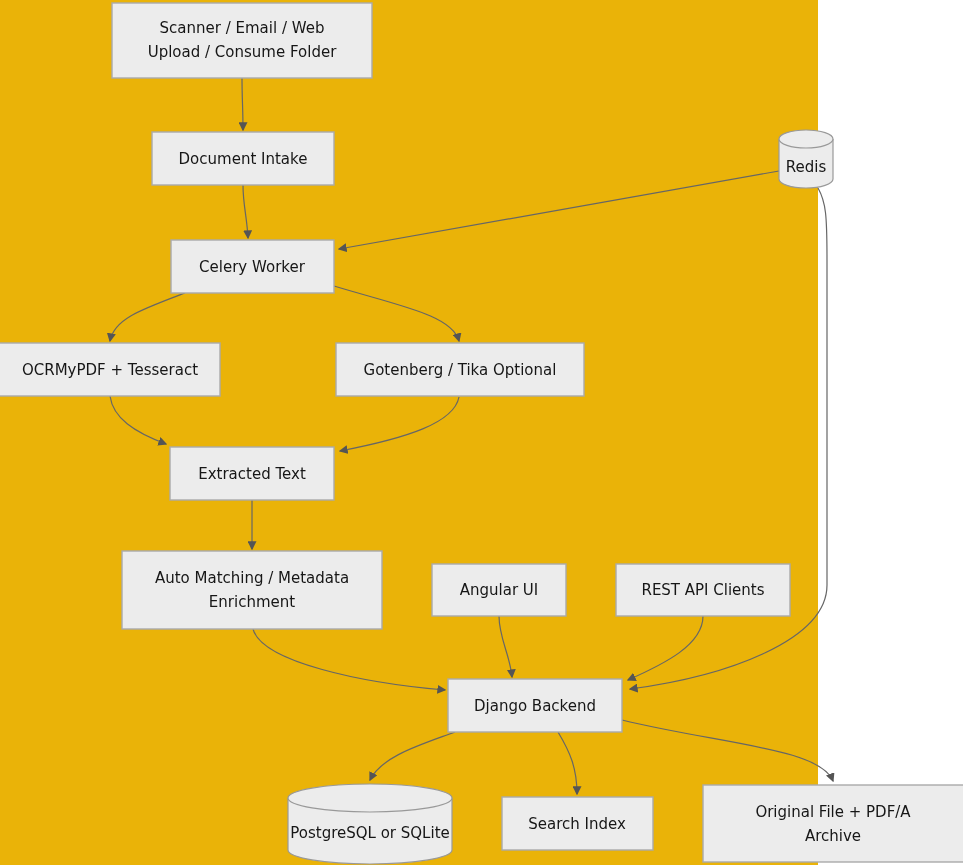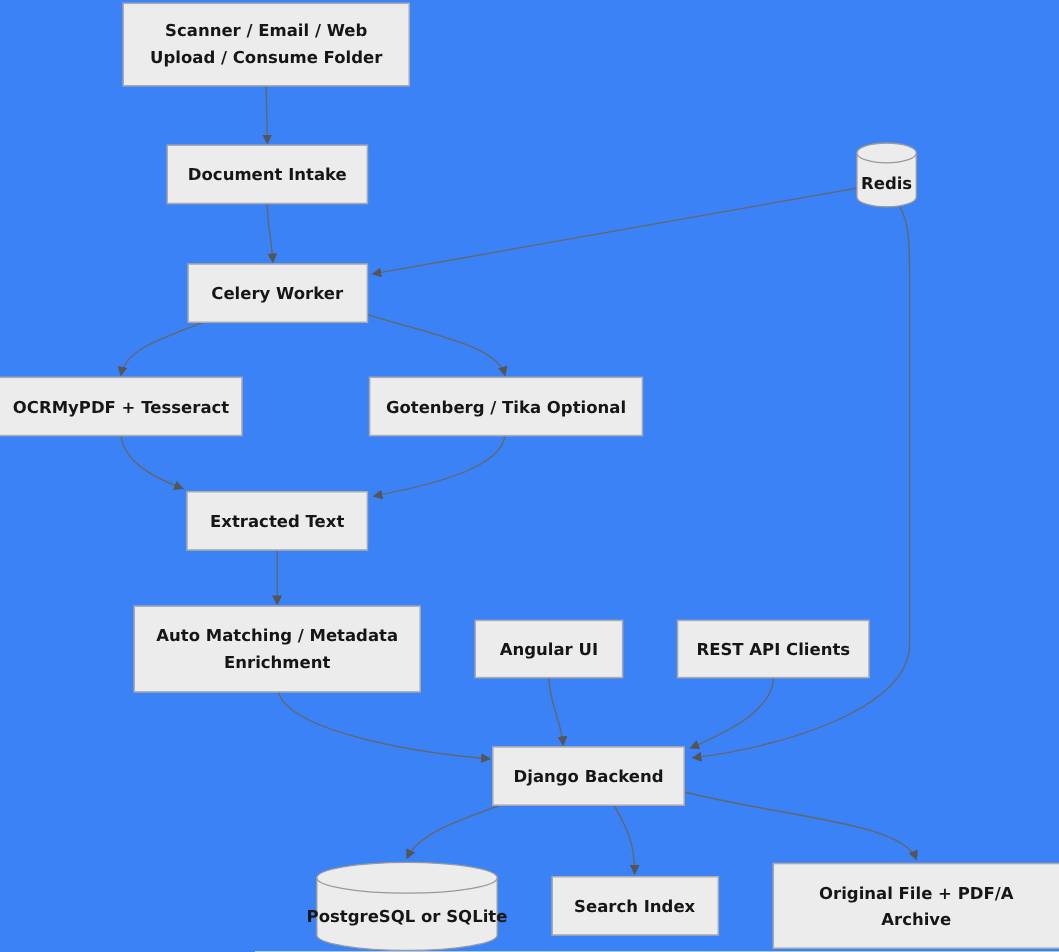--- a/index.html
+++ b/index.html
@@ -5,24 +5,23 @@
   html, body {
     margin: 0;
     padding: 0;
     background: #ffffff;
     width: 963px;
     height: 865px;
     overflow: hidden;
   }
   .canvas {
     position: relative;
-    width: 963px;
+    width: 818px;
     height: 865px;
-    background: #3b82f6;
-    font-weight: bold;
+    background: #eab308;
   }
   svg { display: block; }
   .edge {
     fill: none;
     stroke: #666666;
     stroke-width: 1.2;
   }
   .node-shape {
     fill: #ececec;
     stroke: #aaaaaa;

